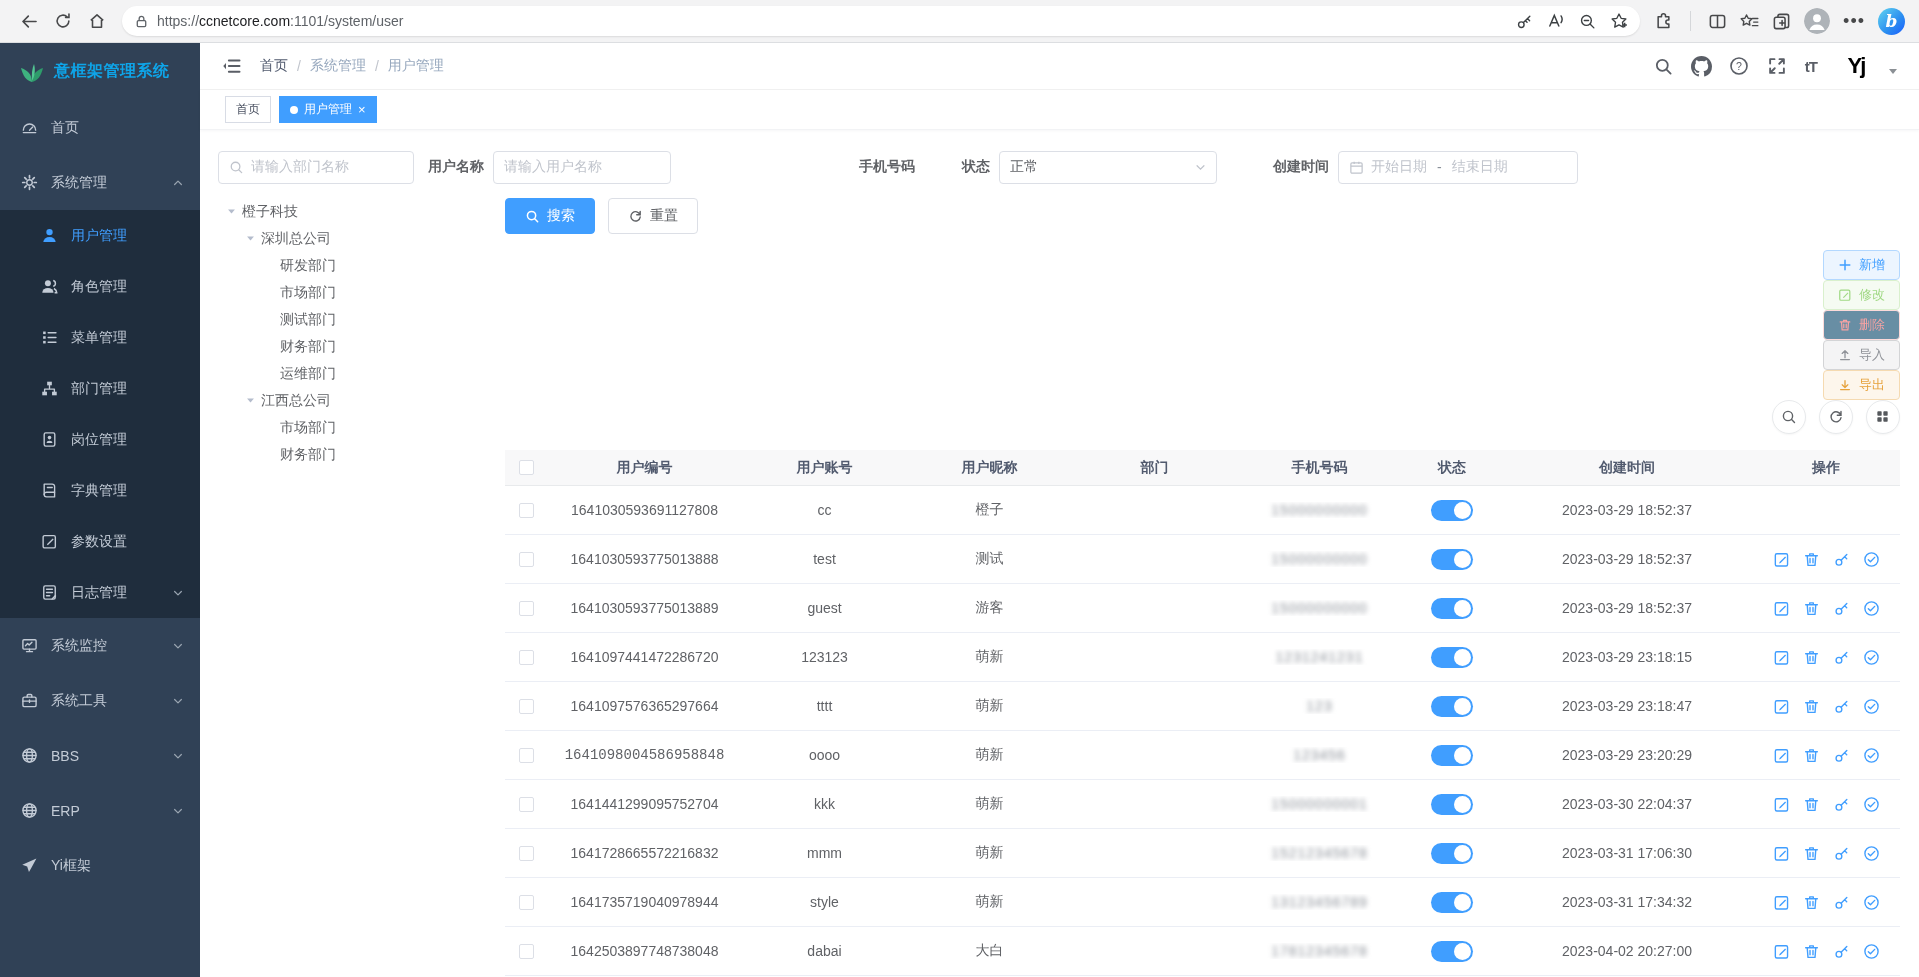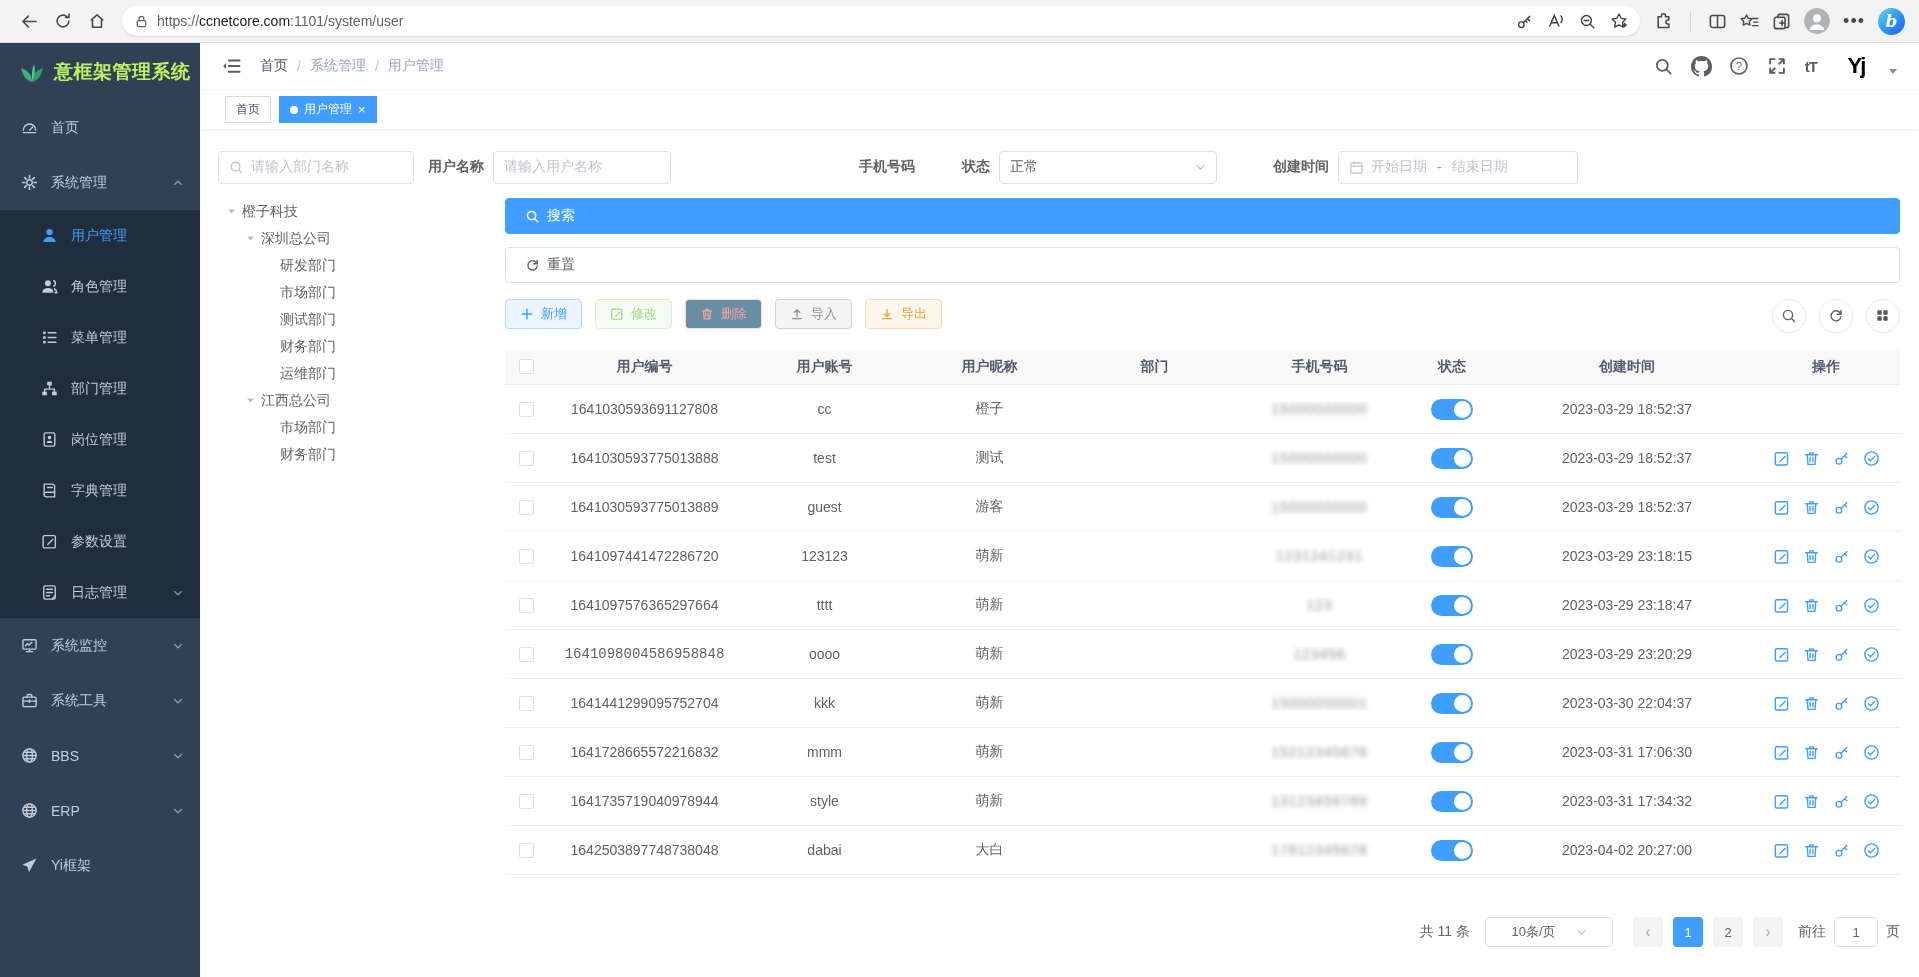--- a/index.html
+++ b/index.html
@@ -25,21 +25,21 @@
     font-family:"DejaVu Serif",serif; font-style:italic; font-weight:bold; font-size:17px; }
   .sep-v { width:1px; height:20px; background:#d5d7da; margin:0 4px; }
   .more-dots { font-size:18px; letter-spacing:1px; color:#47484a; }
 
   
   .app { display:flex; height:934px; }
 
   
   .sidebar { width:200px; flex:none; background:#304156; color:#c3cbd6; overflow:hidden; }
   .logo { height:57px; display:flex; align-items:center; padding-left:20px; gap:10px; }
-  .logo-text { color:#bef264; font-size:19px; font-weight:bold; letter-spacing:.5px; }
+  .logo-text { color:#0ea5e9; font-size:16px; font-weight:bold; letter-spacing:.5px; }
   .menu-item { height:55px; display:flex; align-items:center; padding:0 16px 0 21px;
     font-size:14px; cursor:pointer; }
   .submenu { background:#1f2d3d; }
   .submenu .menu-item { height:51px; padding-left:41px; }
   .menu-item.active { color:#409eff; }
   .mi-label { flex:1; white-space:nowrap; }
   .chev { width:12px; height:12px; color:#9aa5b1; }
 
   
   .main { flex:1; min-width:0; display:flex; flex-direction:column; background:#fff; }
@@ -83,27 +83,27 @@
   .daterange { width:240px; }
   .daterange .dsep { margin:0 10px; color:#8a9099; }
   .ml14{margin-left:14px} .ml188{margin-left:188px} .ml38{margin-left:38px} .ml56{margin-left:56px}
 
   .body-row { display:flex; margin-top:14px; }
   .left-col { width:272px; flex:none; }
   .tree-row { height:27px; display:flex; align-items:center; font-size:14px; color:#606266; cursor:pointer; }
   .tree-caret { width:11px; height:11px; color:#b4bccc; margin-right:5px; flex:none; }
 
   .right-col { flex:1; min-width:0; margin-left:15px; }
-  .btns-row { display:flex; gap:13px;flex-direction:column; }
+  .btns-row { display:flex; gap:13px; }
   .btn { height:36px; border-radius:4px; border:1px solid #dcdfe6; background:#fff; color:#606266;
     font-size:14px; display:inline-flex; align-items:center; gap:7px; padding:0 19px; cursor:pointer;
     font-family:inherit; }
   .btn .bico { width:15px; height:15px; }
   .btn-primary { background:#409eff; border-color:#409eff; color:#fff; }
-  .toolbar-row { display:flex; align-items:flex-start; margin-top:16px; }
+  .toolbar-row { display:flex; align-items:flex-end; margin-top:16px;flex-direction:column; }
   .btn-sm { height:30px; padding:0 14px; font-size:13px; gap:6px; }
   .btn-sm + .btn-sm { margin-left:13px; }
   .plain-blue   { background:#ecf5ff; border-color:#b3d8ff; color:#409eff; }
   .plain-green  { background:#f0f9eb; border-color:#c2e7b0; color:#67c23a; }
   .plain-red    { background:#0c4a6e; border-color:#fbc4c4; color:#f56c6c; }
   .plain-info   { background:#f4f4f5; border-color:#d3d4d6; color:#909399; }
   .plain-warn   { background:#fdf6ec; border-color:#f5dab1; color:#e6a23c; }
   .is-disabled { opacity:.62; }
   .tool-right { margin-left:auto; display:flex; gap:13px; }
   .circ-btn { width:34px; height:34px; border-radius:50%; border:1px solid #e8eaec; background:#fff;

